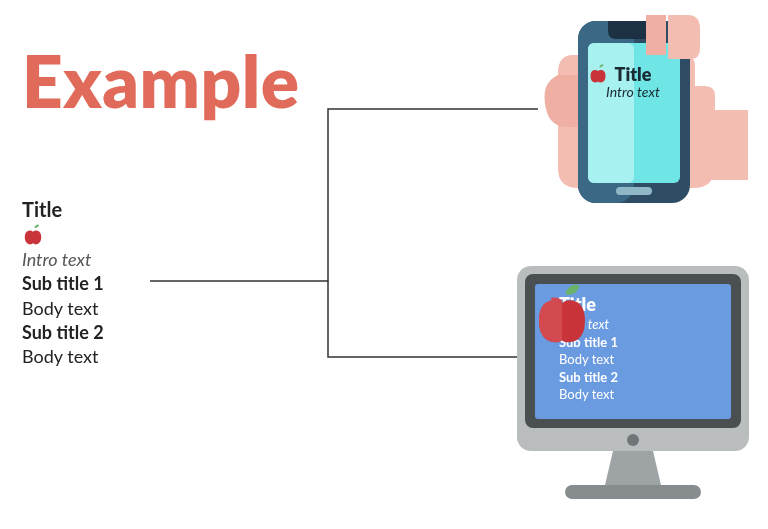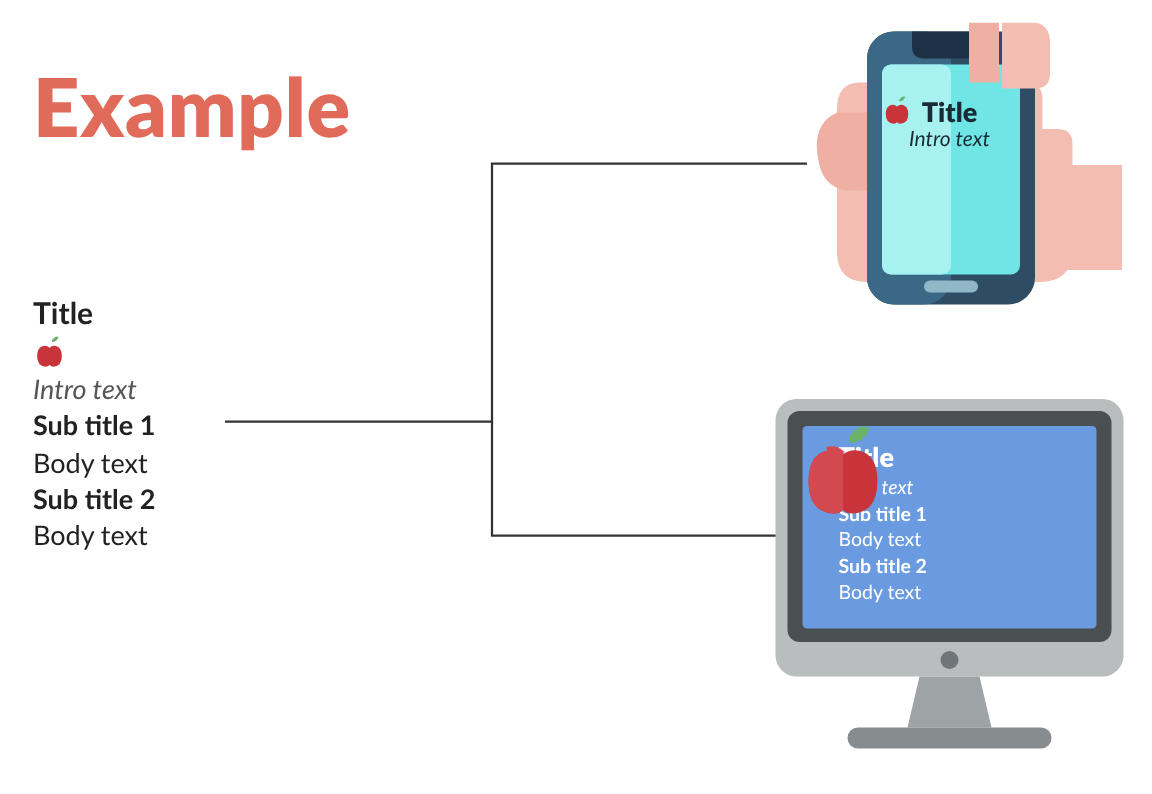--- a/index.html
+++ b/index.html
@@ -7,21 +7,21 @@
     width:768px;height:529px;
     background:#fff;
     font-family:"Segoe UI","Lato","Open Sans",sans-serif;
     position:relative;
     overflow:hidden;
     color:#222;
   }
   .heading{
     position:absolute;
     left:22px;top:38px;
-    font-size:54px;
+    font-size:71px;
     font-weight:800;
     letter-spacing:.5px;
     color:#E16B5A;
   }
   
   .source{
     position:absolute;
     left:22px;top:196px;
     font-size:18px;
     line-height:1.35;

